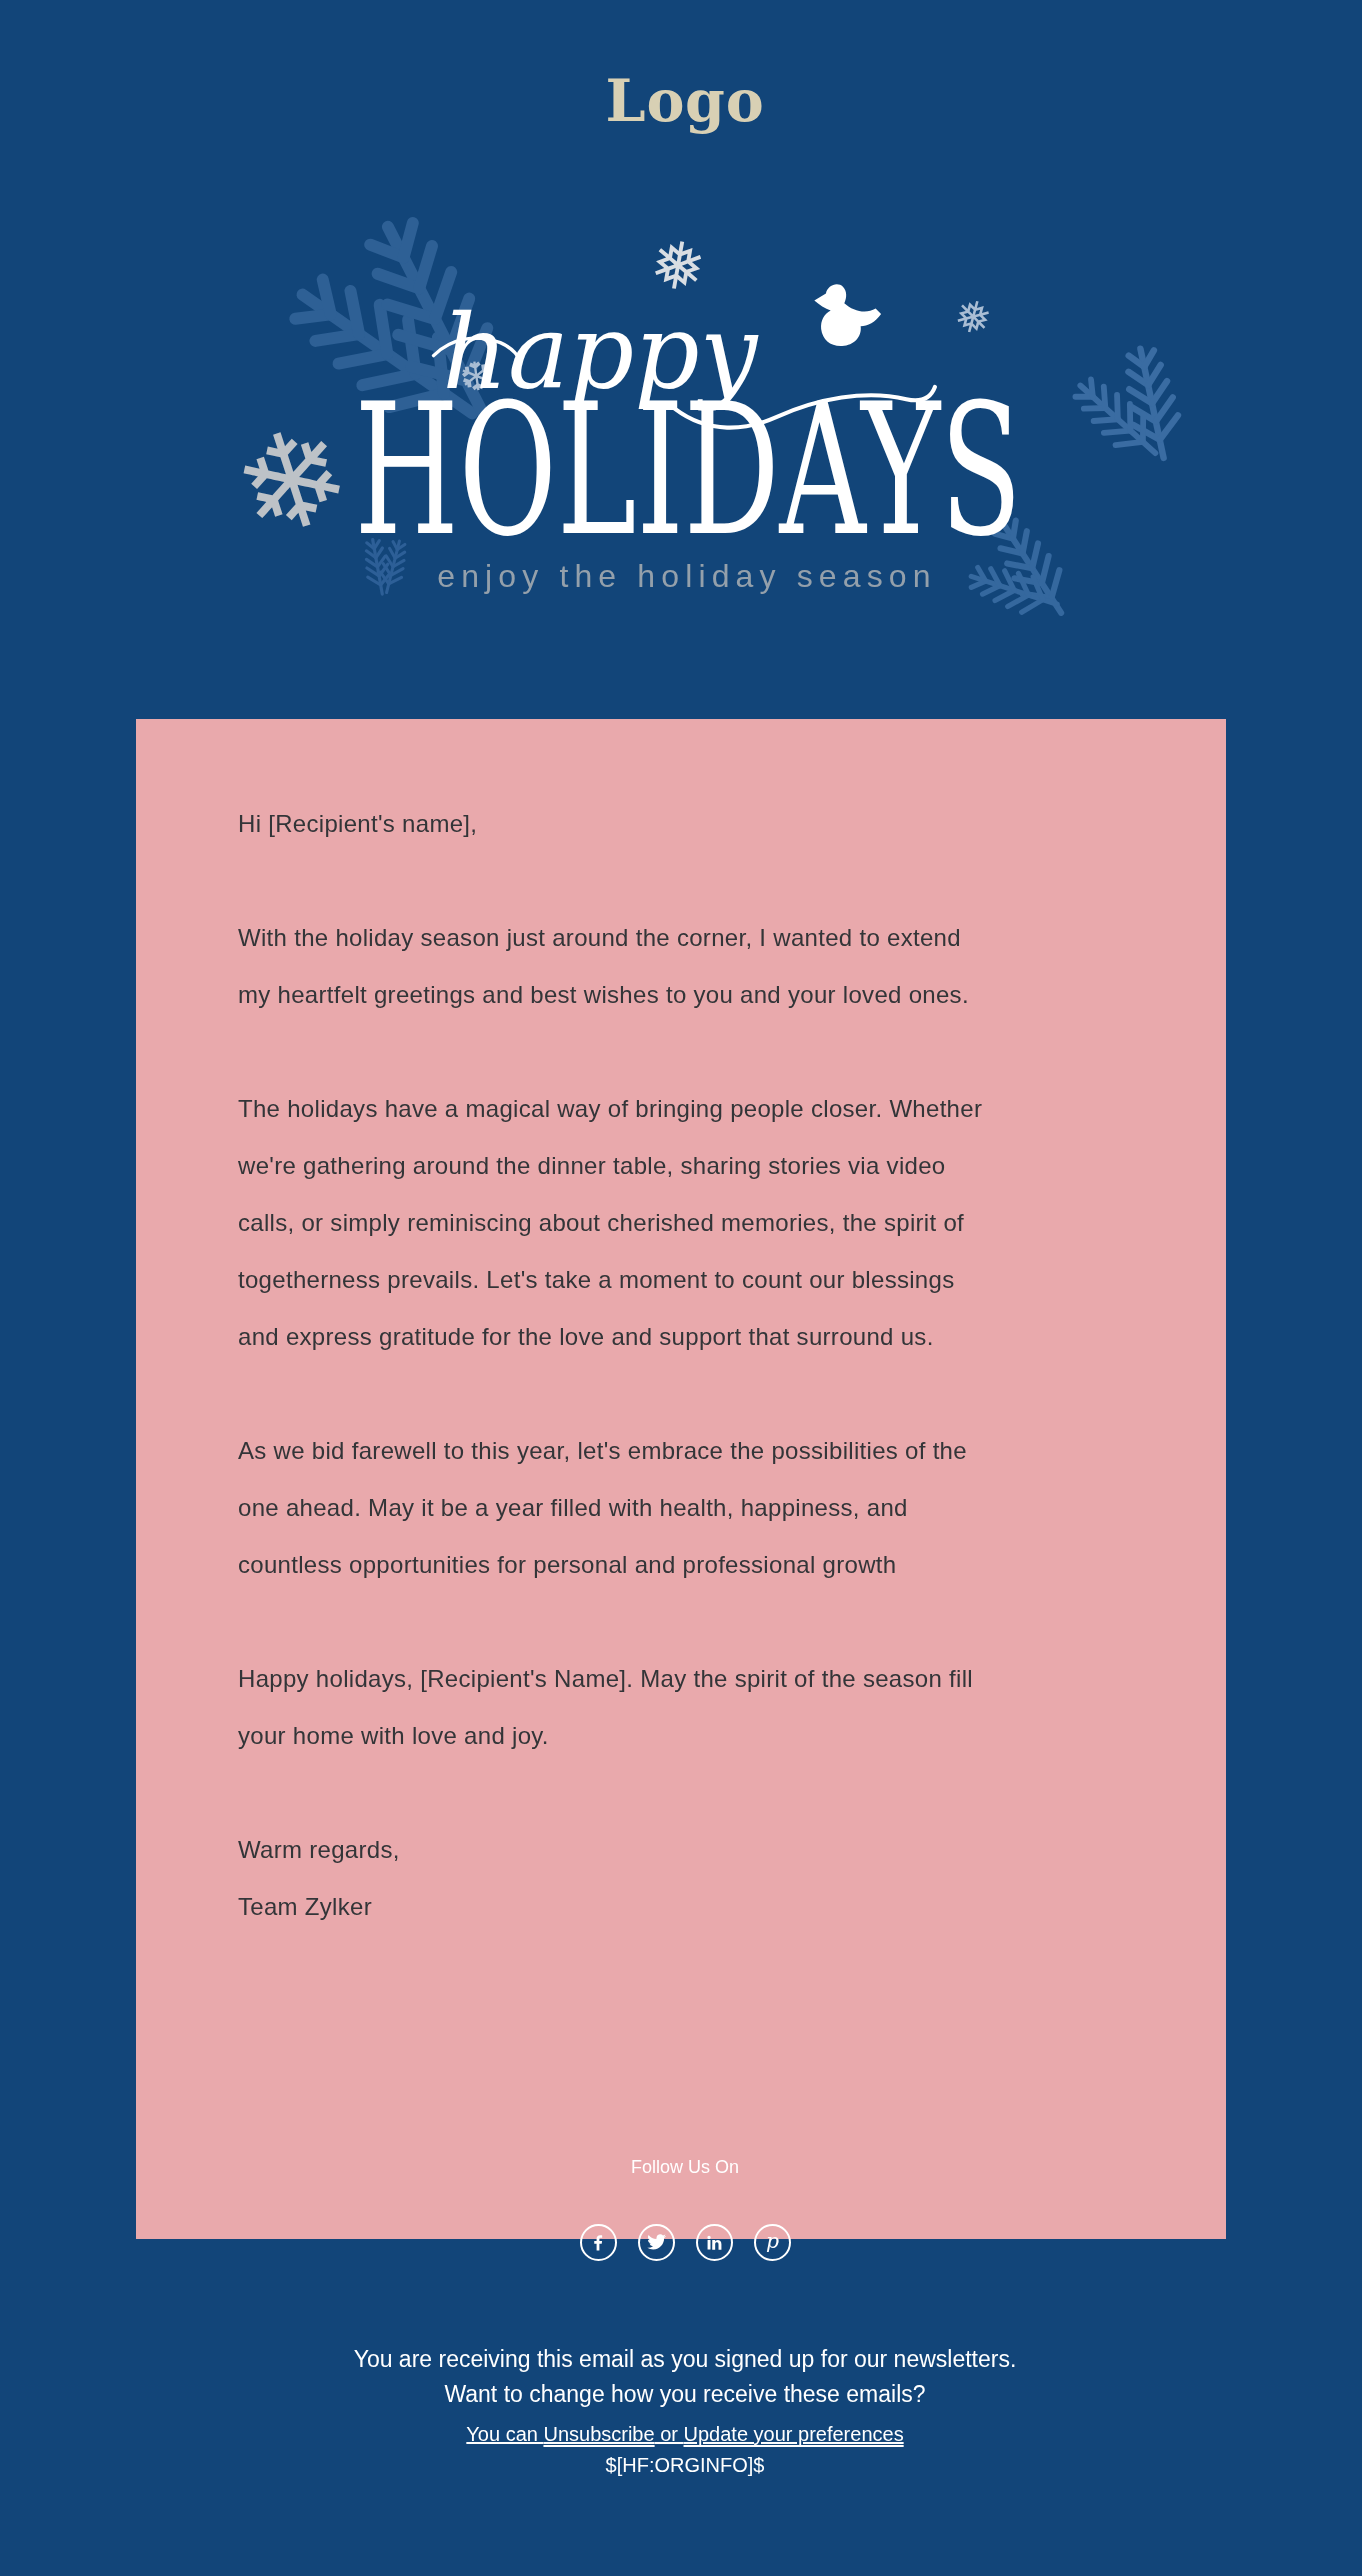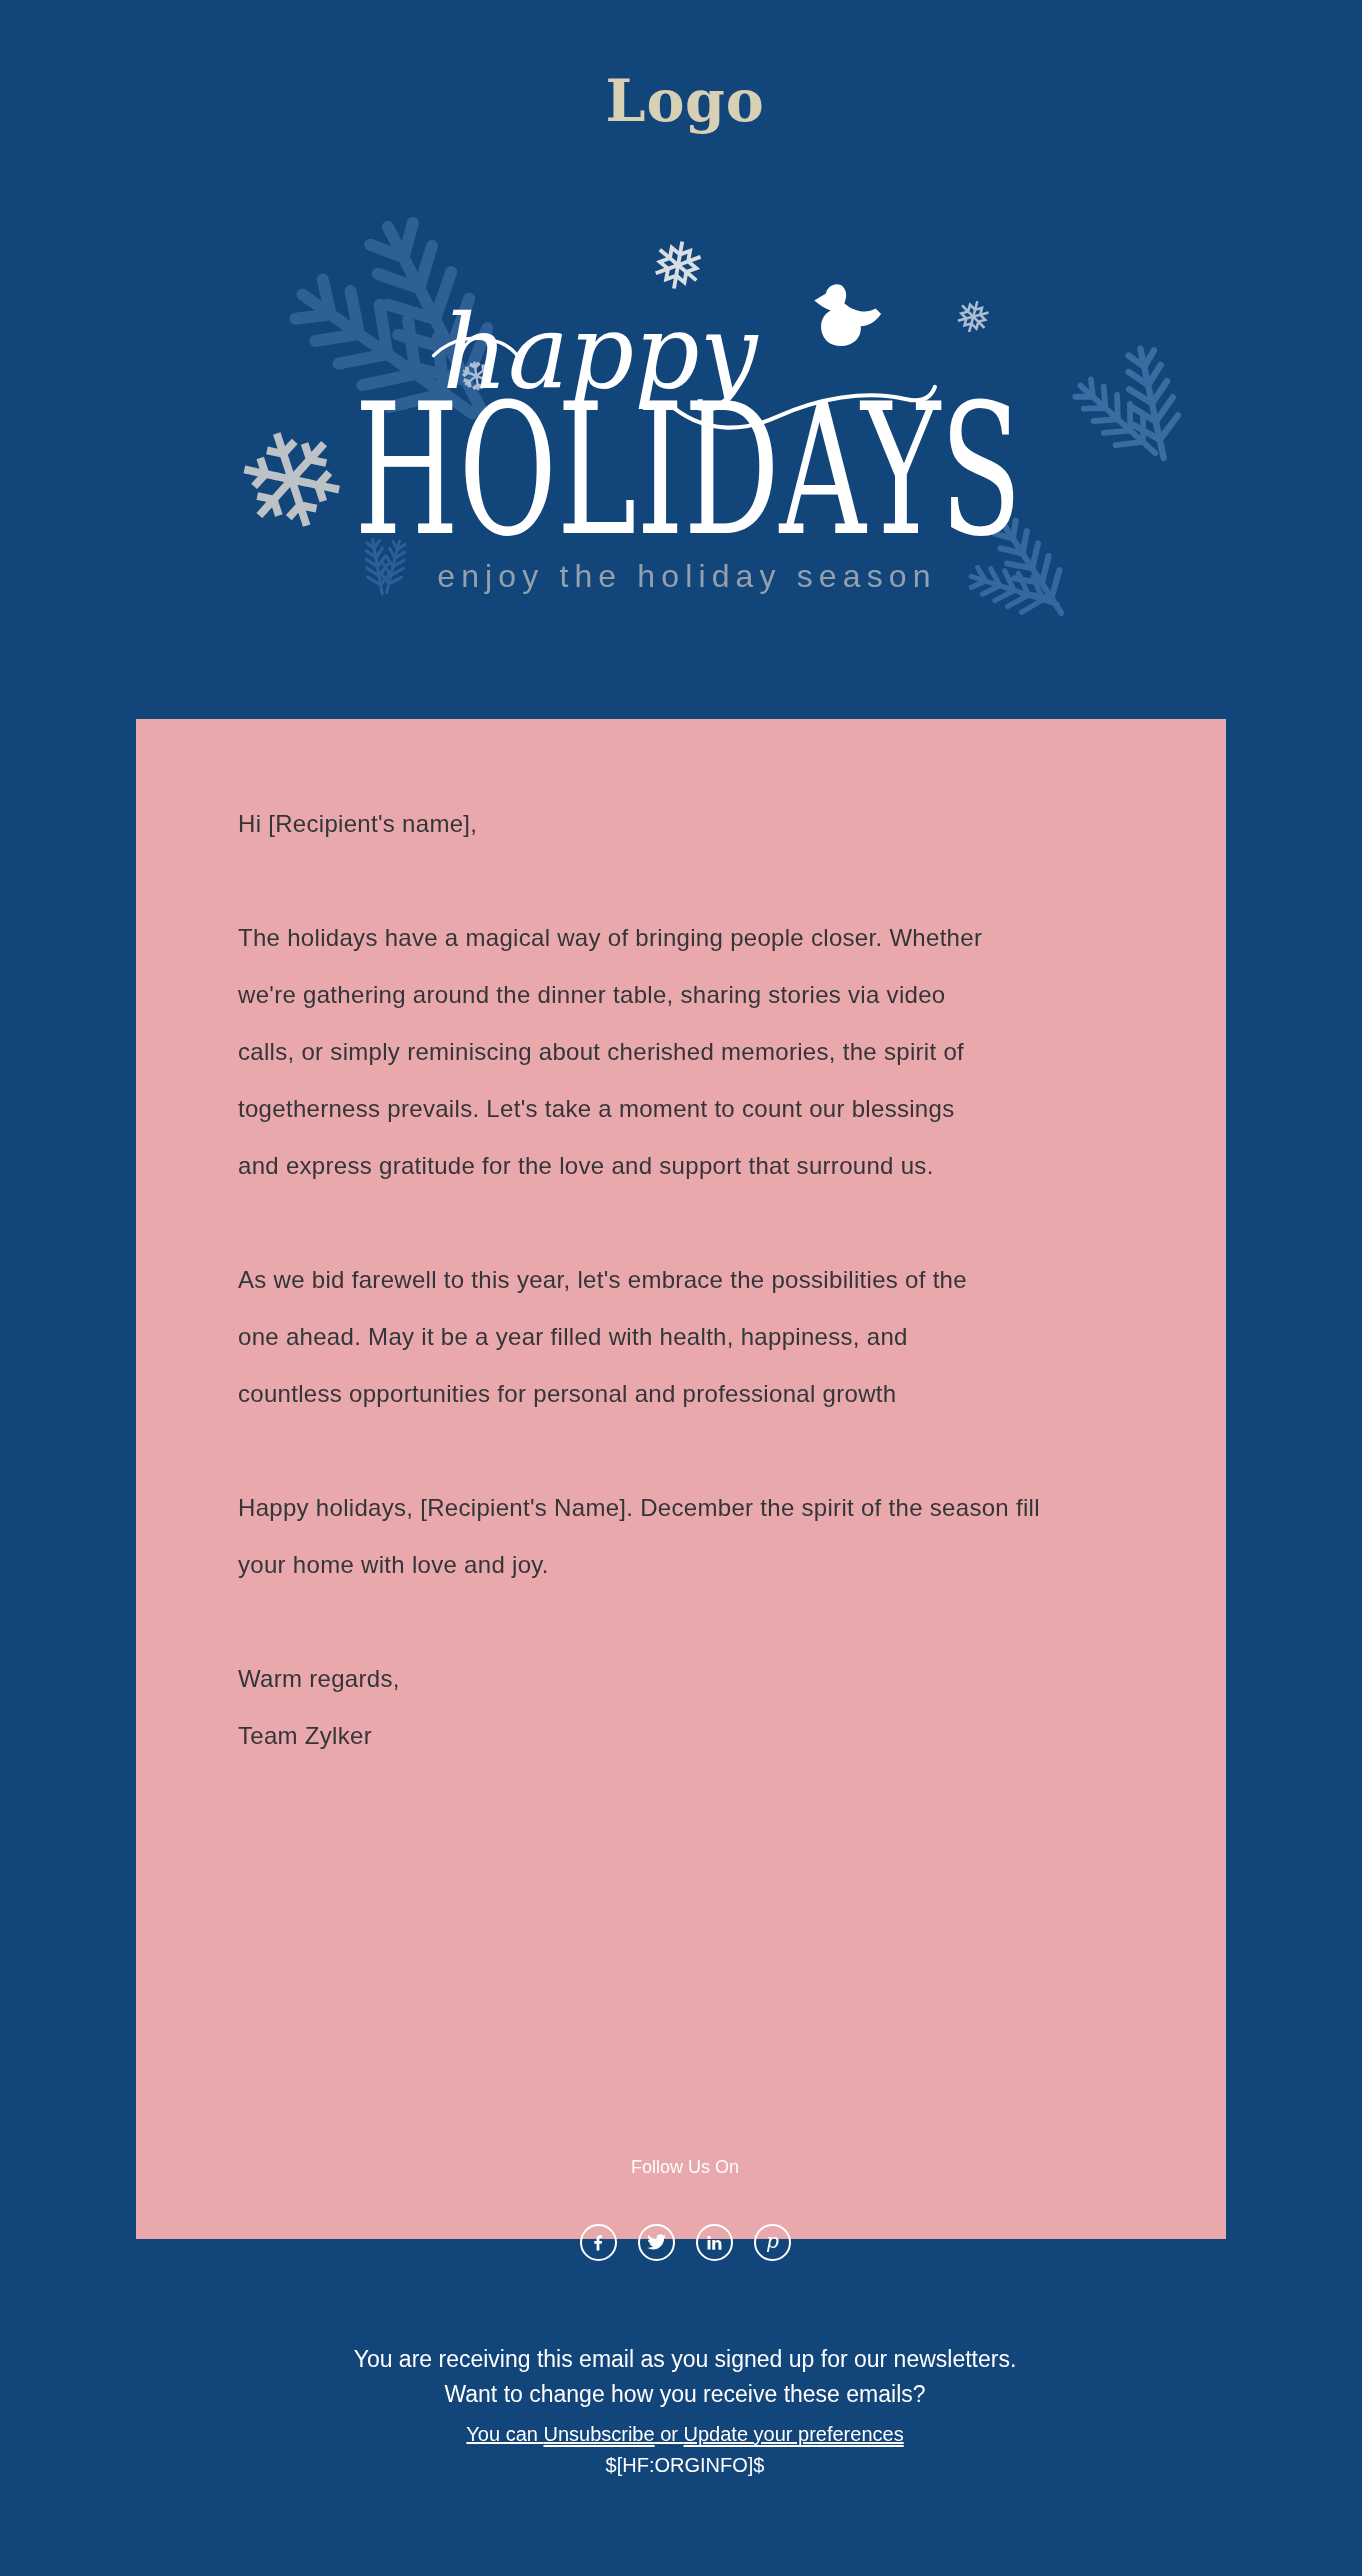--- a/index.html
+++ b/index.html
@@ -130,29 +130,31 @@
     <path d="M990 600 C1040 638 1095 632 1140 612 C1200 585 1270 572 1330 586 C1352 591 1366 584 1372 568" stroke="#ffffff" stroke-width="6" fill="none" stroke-linecap="round"></path>
     <path d="M636 522 C662 496 700 490 734 503 C748 509 757 518 762 527" stroke="#ffffff" stroke-width="5" fill="none" stroke-linecap="round"></path>
 
     <text class="script" x="880" y="570" text-anchor="middle">happy</text>
     <text class="title" x="1010" y="782" text-anchor="middle" textLength="980" lengthAdjust="spacingAndGlyphs">HOLIDAYS</text>
     <text class="tagline" x="1008" y="862" text-anchor="middle">enjoy the holiday season</text>
   </svg>
 
   <div class="card">
     <p class="para">Hi [Recipient's name],</p>
+    <p class="para">With the holiday season just around the corner, I wanted to extend
+my heartfelt greetings and best wishes to you and your loved ones.</p>
     <p class="para">The holidays have a magical way of bringing people closer. Whether
 we're gathering around the dinner table, sharing stories via video
 calls, or simply reminiscing about cherished memories, the spirit of
 togetherness prevails. Let's take a moment to count our blessings
 and express gratitude for the love and support that surround us.</p>
     <p class="para">As we bid farewell to this year, let's embrace the possibilities of the
 one ahead. May it be a year filled with health, happiness, and
 countless opportunities for personal and professional growth</p>
-    <p class="para">Happy holidays, [Recipient's Name]. December the spirit of the season fill
+    <p class="para">Happy holidays, [Recipient's Name]. May the spirit of the season fill
 your home with love and joy.</p>
     <p class="para">Warm regards,
 Team Zylker</p>
   </div>
 
   <div class="footer">
     <div class="follow">Follow Us On</div>
 
     <div class="social-row">
       <div class="social-btn">

